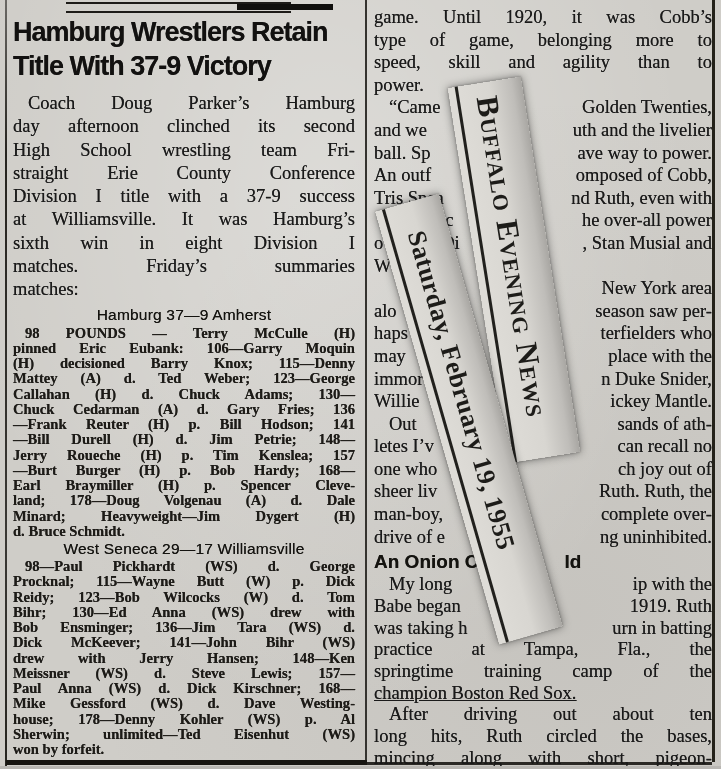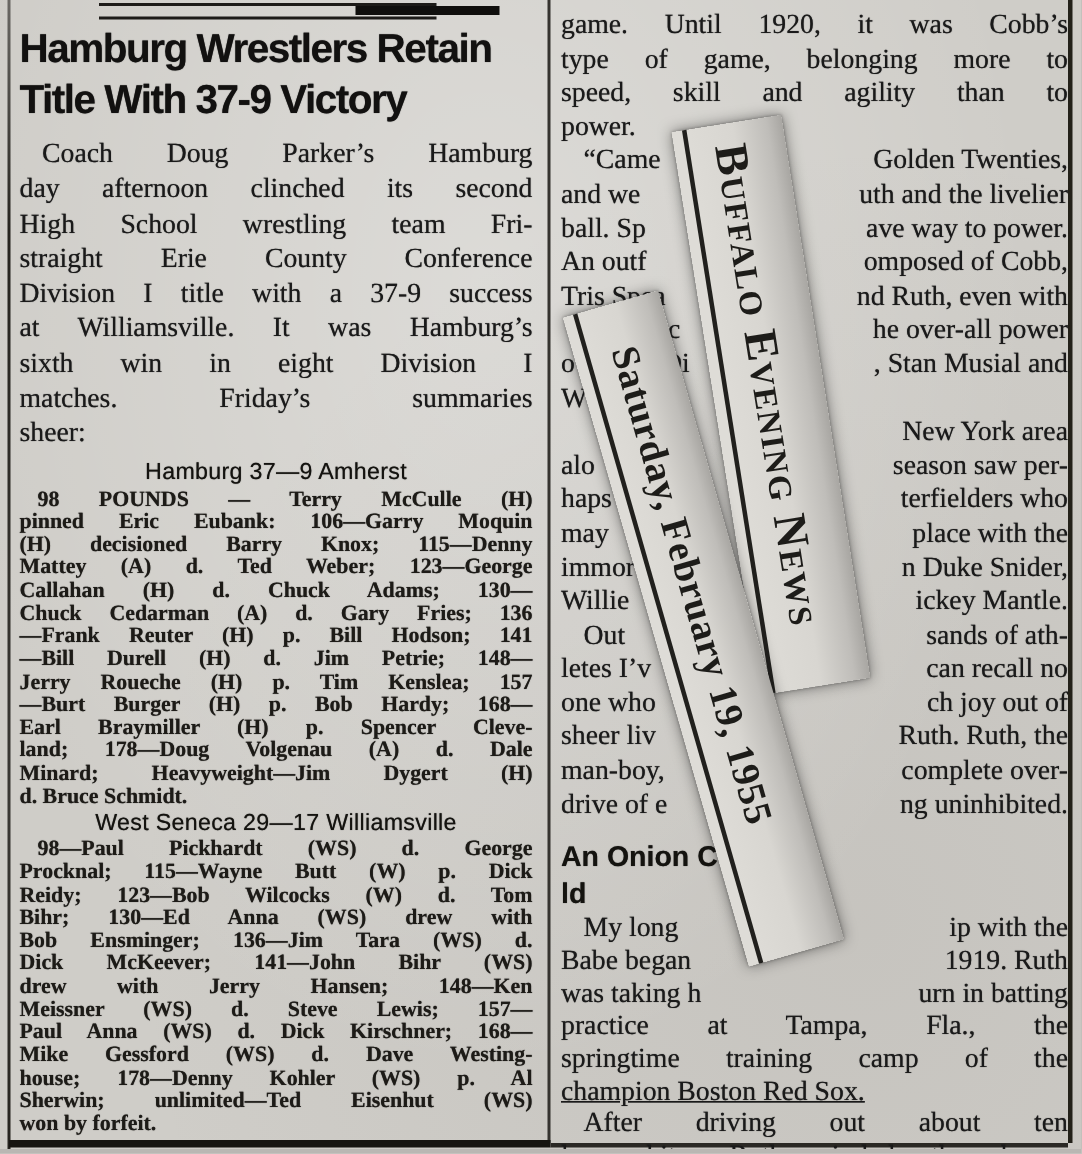--- a/index.html
+++ b/index.html
@@ -52,21 +52,21 @@
   .r-ln.end{text-align-last:left;}
   #rows-top{margin-top:6px;}
   .frag{display:flex;}
   .frag span{white-space:pre;}
   .frag .m{margin-left:58px;}
   .frag .r{margin-left:auto;}
   .frag.ind{padding-left:0;}
   .frag.ind .l{padding-left:15px;}
 
   .onion{font-family:"Liberation Sans", sans-serif;font-weight:bold;font-size:19px;line-height:25px;
-         display:flex;color:#14130f;margin-top:11px;flex-direction:column;}
+         display:flex;color:#14130f;margin-top:1px;}
   .onion .gap{display:inline-block;width:86px;}
   .rb-ln{font-size:18.5px;line-height:21.7px;text-align:justify;text-align-last:justify;}
   .rb-ln.end{text-align-last:left;text-decoration:underline;}
 
   
   .strip{position:absolute;display:flex;align-items:center;
     background:linear-gradient(to top, #dedcd7 8%, #d8d6d1 55%, #bfbdb9 86%, #a8a6a2);
     box-shadow:0 0 9px rgba(25,25,25,.55), 0 0 2px rgba(25,25,25,.4);}
   .strip::after{content:"";position:absolute;left:0;right:0;bottom:7px;height:3px;background:#21201d;}
   .strip .txt{white-space:nowrap;overflow:hidden;color:#1d1c19;}
@@ -98,21 +98,21 @@
 
     <div id="intro">
       <div class="body-ln ind">Coach Doug Parker’s Hamburg</div>
       <div class="body-ln">day afternoon clinched its second</div>
       <div class="body-ln">High School wrestling team Fri-</div>
       <div class="body-ln">straight Erie County Conference</div>
       <div class="body-ln">Division I title with a 37-9 success</div>
       <div class="body-ln">at Williamsville. It was Hamburg’s</div>
       <div class="body-ln">sixth win in eight Division I</div>
       <div class="body-ln">matches. Friday’s summaries</div>
-      <div class="body-ln end">sheer:</div>
+      <div class="body-ln end">matches:</div>
     </div>
 
     <div class="sub" id="sub1">Hamburg 37—9 Amherst</div>
     <div id="match1">
       <div class="agate ind">98 POUNDS — Terry McCulle (H)</div>
       <div class="agate">pinned Eric Eubank: 106—Garry Moquin</div>
       <div class="agate">(H) decisioned Barry Knox; 115—Denny</div>
       <div class="agate">Mattey (A) d. Ted Weber; 123—George</div>
       <div class="agate">Callahan (H) d. Chuck Adams; 130—</div>
       <div class="agate">Chuck Cedarman (A) d. Gary Fries; 136</div>

